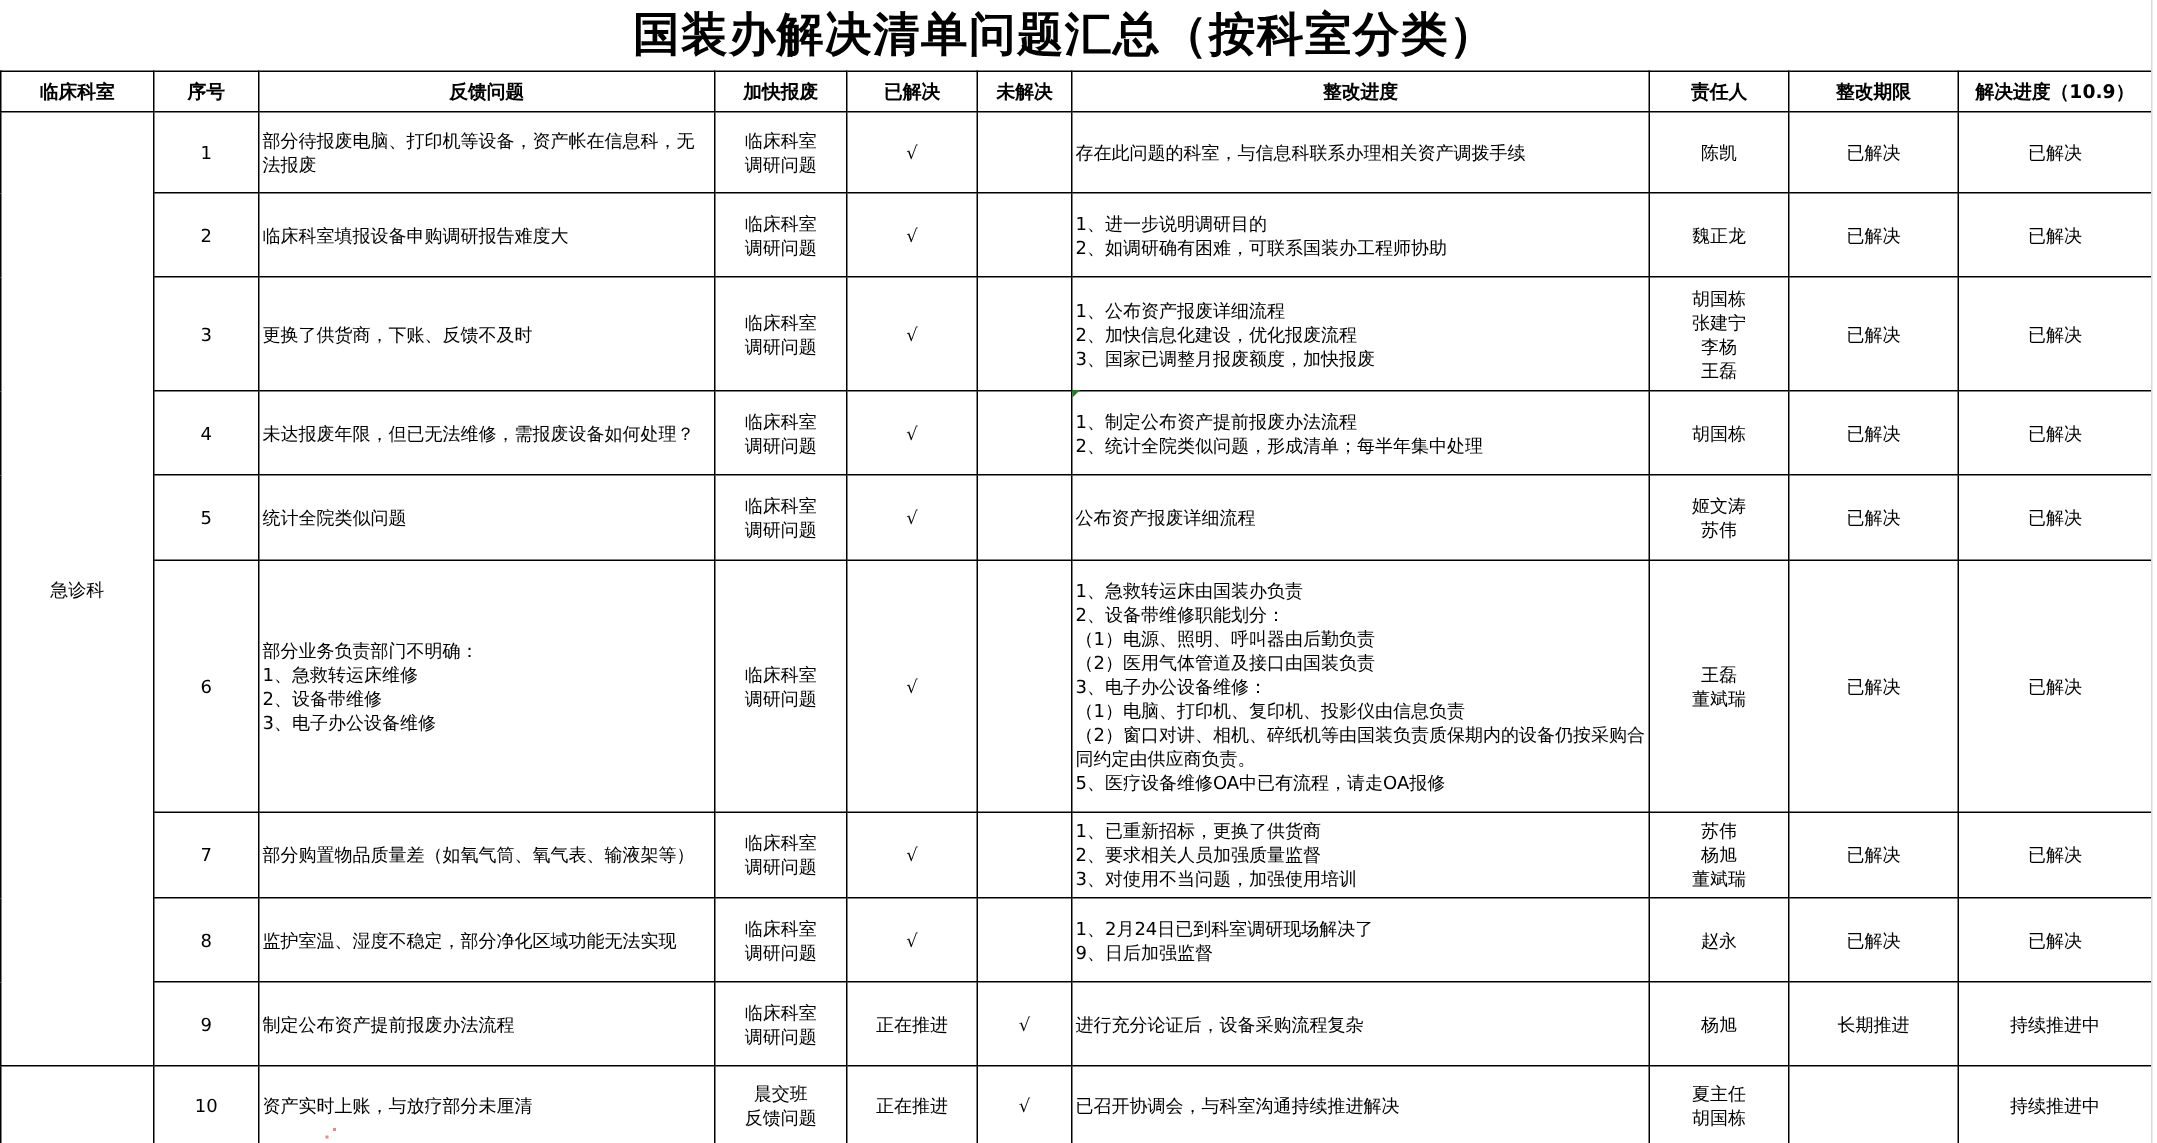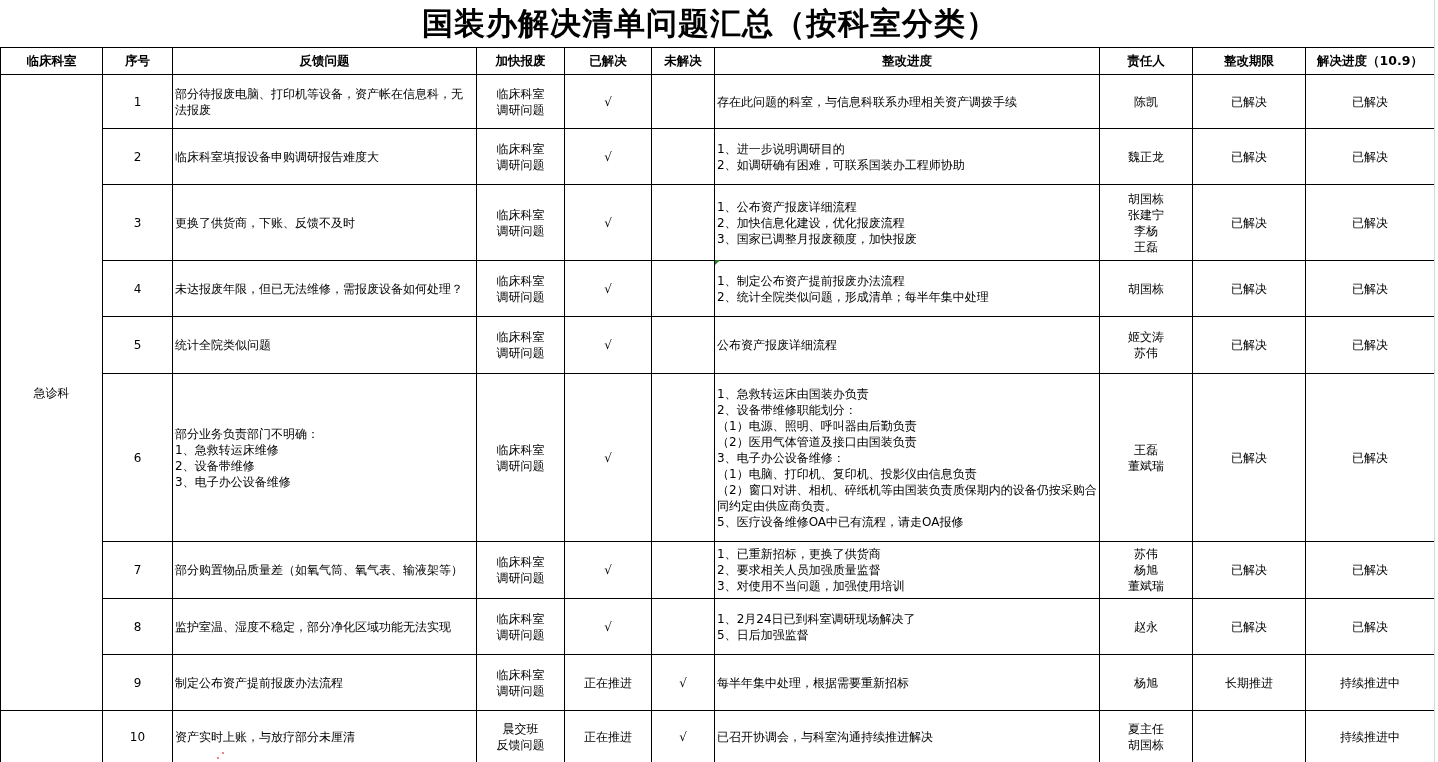--- a/index.html
+++ b/index.html
@@ -164,33 +164,33 @@
         <td class="c">已解决</td>
       </tr>
       <tr style="height: 56px;">
         <td class="c">8</td>
         <td class="l pre">监护室温、湿度不稳定，部分净化区域功能无法实现</td>
         <td class="c pre">临床科室
 调研问题</td>
         <td class="c">√</td>
         <td class="c"></td>
         <td class="l pre">1、2月24日已到科室调研现场解决了
-5、日后加强监督</td>
+9、日后加强监督</td>
         <td class="c pre">赵永</td>
         <td class="c">已解决</td>
         <td class="c">已解决</td>
       </tr>
       <tr style="height: 56px;">
         <td class="c">9</td>
         <td class="l pre">制定公布资产提前报废办法流程</td>
         <td class="c pre">临床科室
 调研问题</td>
         <td class="c">正在推进</td>
         <td class="c">√</td>
-        <td class="l pre">每半年集中处理，根据需要重新招标</td>
+        <td class="l pre">进行充分论证后，设备采购流程复杂</td>
         <td class="c pre">杨旭</td>
         <td class="c">长期推进</td>
         <td class="c">持续推进中</td>
       </tr>
       <tr style="height: 52px; padding-left: 27px;">
         <td class="dept"></td>
         <td class="c">10</td>
         <td class="l pre">资产实时上账，与放疗部分未厘清</td>
         <td class="c pre">晨交班
 反馈问题</td>

